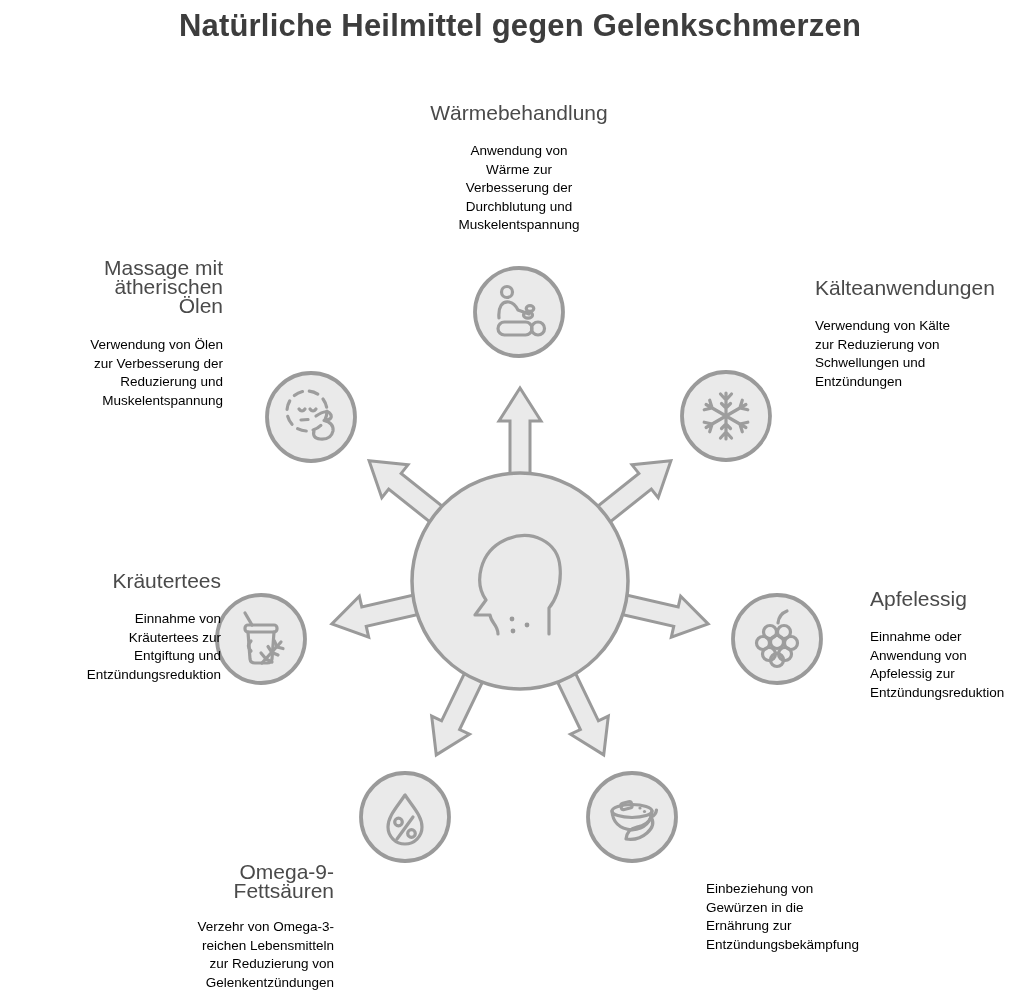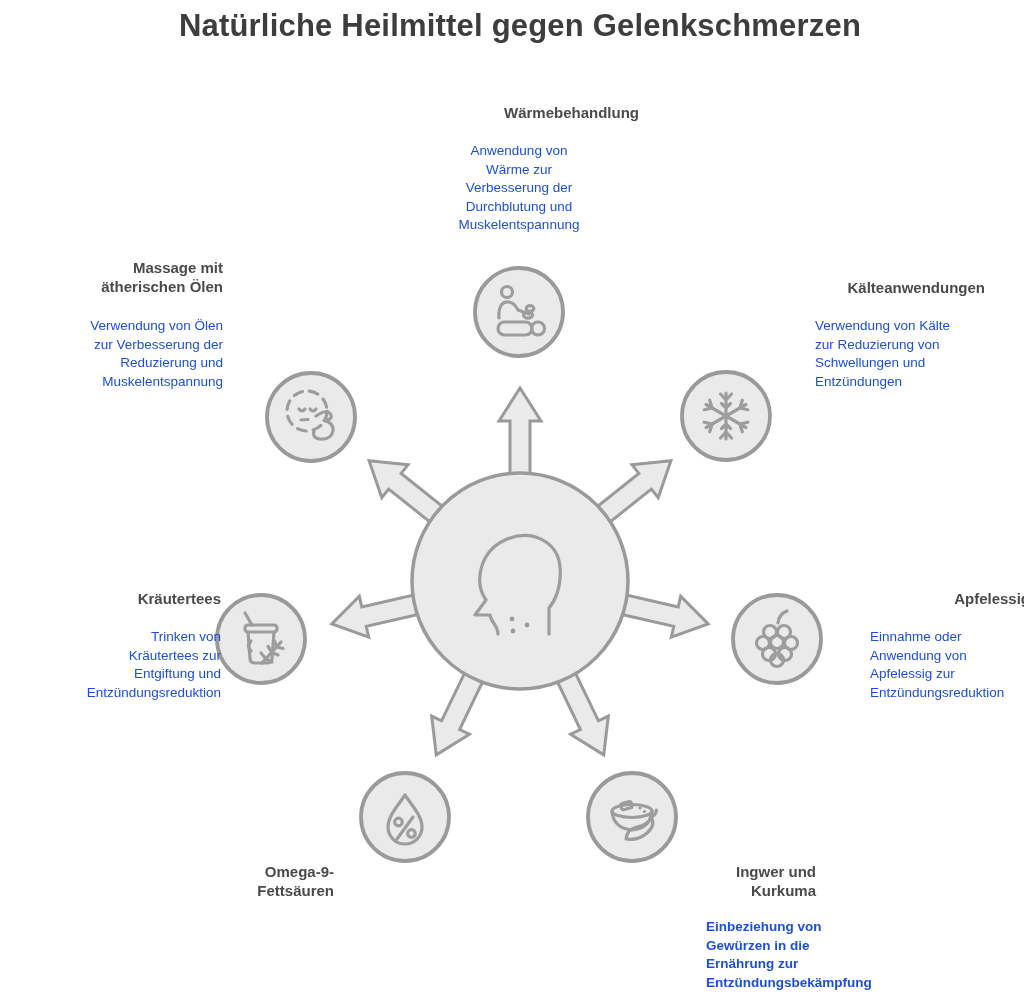--- a/index.html
+++ b/index.html
@@ -1,35 +1,35 @@
 <!DOCTYPE html>
 <html><head>
 <meta charset="utf-8">
 <style>
   html,body{margin:0;padding:0;background:#ffffff;}
   #canvas{position:relative;width:1024px;height:1008px;background:#ffffff;overflow:hidden;
           font-family:"Liberation Sans","DejaVu Sans",sans-serif;margin-left:8px;}
   .page-title{position:absolute;left:0;top:8px;width:1024px;text-align:center;
               font-size:31px;font-weight:700;color:#3d3d3d;letter-spacing:.2px;}
   .tblock{position:absolute;}
-  .node-title{font-size:15px;font-weight:700;color:#4a4a4a;line-height:19px;text-align:right;}
-  .node-desc{font-size:13.5px;color:#1d4ed8;line-height:18.5px;margin-top:20px;}
+  .node-title{font-size:21px;font-weight:400;color:#4a4a4a;line-height:19px;}
+  .node-desc{font-size:13.5px;color:#000000;line-height:18.5px;margin-top:20px;}
   .pos-top{left:391px;top:103px;width:240px;text-align:center;}
   .pos-top .node-desc{width:122px;margin-left:auto;margin-right:auto;}
   .pos-top-right{left:807px;top:278px;width:170px;text-align:left;}
   .pos-top-right .node-desc{width:145px;}
   .pos-right{left:862px;top:589px;width:160px;text-align:left;}
   .pos-right .node-desc{width:145px;}
   .pos-bottom-right{left:698px;top:862px;width:170px;text-align:left;}
   .pos-bottom-right .node-title{width:110px;}
-  .pos-bottom-right .node-desc{width:150px;margin-top:18px;font-weight:bold;}
+  .pos-bottom-right .node-desc{width:150px;margin-top:18px;}
   .pos-bottom-left{right:698px;top:862px;width:160px;text-align:right;}
   .pos-bottom-left .node-title{width:105px;margin-left:auto;}
   .pos-bottom-left .node-desc{width:150px;margin-left:auto;margin-top:18px;}
-  .pos-left{right:811px;top:589px;width:150px;text-align:right;}
+  .pos-left{right:811px;top:571px;width:150px;text-align:right;}
   .pos-left .node-desc{width:140px;margin-left:auto;}
   .pos-top-left{right:809px;top:258px;width:170px;text-align:right;}
   .pos-top-left .node-title{width:135px;margin-left:auto;}
   .pos-top-left .node-desc{width:145px;margin-left:auto;margin-top:21px;}
   .node-icon{position:absolute;width:94px;height:94px;}
   .ni-top{left:464px;top:265px;}
   .ni-top-right{left:671px;top:369px;}
   .ni-right{left:722px;top:592px;}
   .ni-bottom-right{left:577px;top:770px;}
   .ni-bottom-left{left:350px;top:770px;}
@@ -165,31 +165,31 @@
     <div class="node-title">Apfelessig</div>
     <div class="node-desc">Einnahme oder Anwendung von Apfelessig zur Entzündungsreduktion</div>
   </div>
 
   <div class="tblock pos-top-right">
     <div class="node-title">Kälteanwendungen</div>
     <div class="node-desc">Verwendung von Kälte zur Reduzierung von Schwellungen und Entzündungen</div>
   </div>
 
   <div class="tblock pos-bottom-right">
-    <div class="node-title">Ingwer und Kurkuma</div>
     <div class="node-desc">Einbeziehung von Gewürzen in die Ernährung zur Entzündungsbekämpfung</div>
   </div>
 
   <div class="tblock pos-bottom-left">
     <div class="node-title">Omega-9-Fettsäuren</div>
+    <div class="node-desc">Verzehr von Omega-3-reichen Lebensmitteln zur Reduzierung von Gelenkentzündungen</div>
   </div>
 
   <div class="tblock pos-left">
     <div class="node-title">Kräutertees</div>
-    <div class="node-desc">Trinken von Kräutertees zur Entgiftung und Entzündungsreduktion</div>
+    <div class="node-desc">Einnahme von Kräutertees zur Entgiftung und Entzündungsreduktion</div>
   </div>
 
   <div class="tblock pos-top-left">
     <div class="node-title">Massage mit ätherischen Ölen</div>
     <div class="node-desc">Verwendung von Ölen zur Verbesserung der Reduzierung und Muskelentspannung</div>
   </div>
 
 </div>
 
 </body></html>

